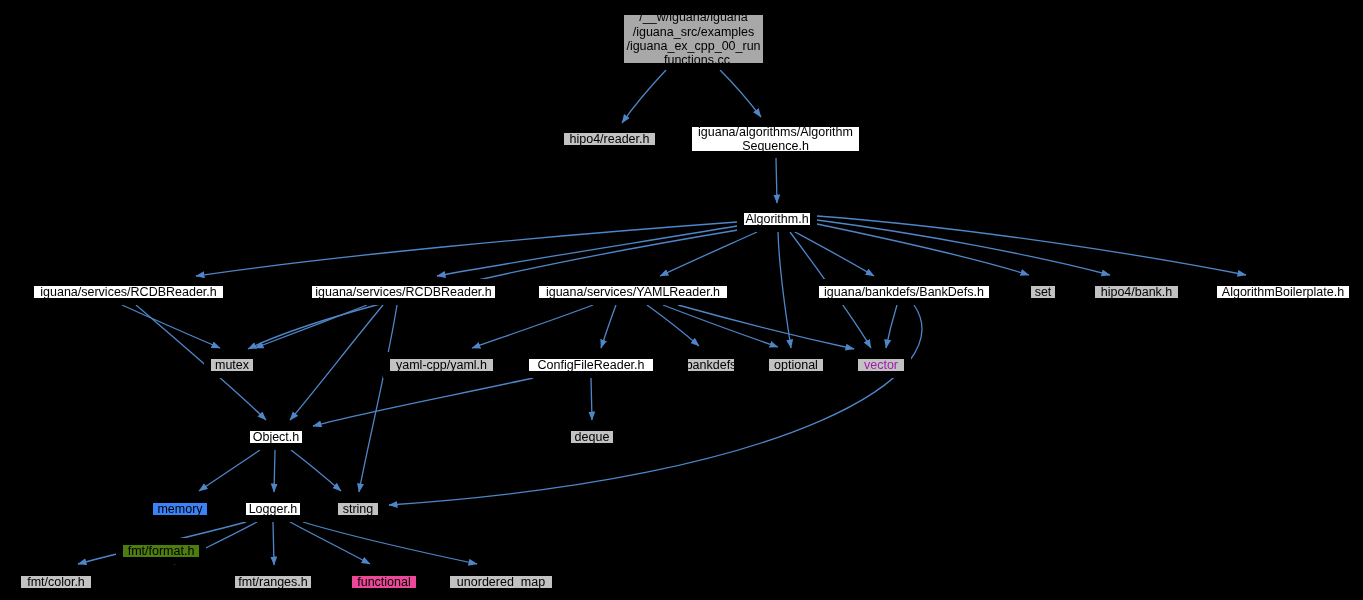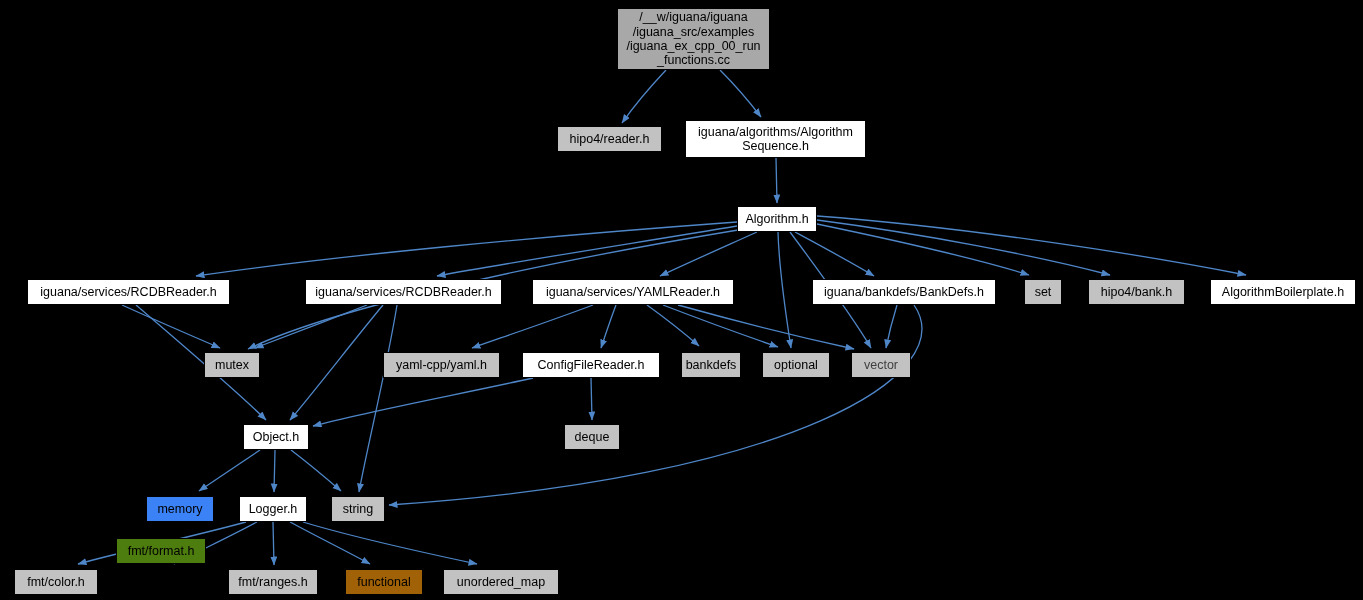--- a/index.html
+++ b/index.html
@@ -29,21 +29,21 @@
   .node {
     position: absolute;
     box-sizing: border-box;
     display: flex;
     align-items: center;
     justify-content: center;
     text-align: center;
     font-size: 12.5px;
     line-height: 1.15;
     color: #000;
-    border: 1px solid #a21caf;
+    border: 7px solid #a21caf;
     white-space: pre-line;
     padding: 0 2px;
   }
   .node.internal { cursor: pointer; }
 </style>
 </head>
 <body>
 
 <div id="canvas" style="background: rgb(0, 0, 0);">
 
@@ -107,28 +107,28 @@
   <div class="node internal" style="left: 812px; top: 279px; width: 184px; height: 26px; border-color: rgb(0, 0, 0); color: rgb(0, 0, 0); background: rgb(255, 255, 255);">iguana/bankdefs/BankDefs.h</div>
   <div class="node external" style="left: 1024px; top: 279px; width: 38px; height: 26px; border-color: rgb(0, 0, 0); color: rgb(0, 0, 0); background: rgb(194, 194, 194);">set</div>
   <div class="node external" style="left: 1088px; top: 279px; width: 97px; height: 26px; border-color: rgb(0, 0, 0); color: rgb(0, 0, 0); background: rgb(194, 194, 194);">hipo4/bank.h</div>
   <div class="node internal" style="left: 1210px; top: 279px; width: 146px; height: 26px; border-color: rgb(0, 0, 0); color: rgb(0, 0, 0); background: rgb(255, 255, 255);">AlgorithmBoilerplate.h</div>
 
   <div class="node external" style="left: 204px; top: 352px; width: 56px; height: 26px; border-color: rgb(0, 0, 0); color: rgb(0, 0, 0); background: rgb(194, 194, 194);">mutex</div>
   <div class="node external" style="left: 383px; top: 352px; width: 117px; height: 26px; border-color: rgb(0, 0, 0); color: rgb(0, 0, 0); background: rgb(194, 194, 194);">yaml-cpp/yaml.h</div>
   <div class="node internal" style="left: 522px; top: 352px; width: 138px; height: 26px; border-color: rgb(0, 0, 0); color: rgb(0, 0, 0); background: rgb(255, 255, 255);">ConfigFileReader.h</div>
   <div class="node external" style="left: 681px; top: 352px; width: 60px; height: 26px; border-color: rgb(0, 0, 0); color: rgb(0, 0, 0); background: rgb(194, 194, 194);">bankdefs</div>
   <div class="node external" style="left: 762px; top: 352px; width: 68px; height: 26px; border-color: rgb(0, 0, 0); color: rgb(0, 0, 0); background: rgb(194, 194, 194);">optional</div>
-  <div class="node external" style="left: 851px; top: 352px; width: 60px; height: 26px; border-color: rgb(0, 0, 0); color: #404040; background: rgb(194, 194, 194);">vector</div>
+  <div class="node external" style="left: 851px; top: 352px; width: 60px; height: 26px; border-color: rgb(0, 0, 0); color: #a21caf; background: rgb(194, 194, 194);">vector</div>
 
   <div class="node internal" style="left: 243px; top: 424px; width: 66px; height: 26px; border-color: rgb(0, 0, 0); color: rgb(0, 0, 0); background: rgb(255, 255, 255);">Object.h</div>
   <div class="node external" style="left: 564px; top: 424px; width: 56px; height: 26px; border-color: rgb(0, 0, 0); color: rgb(0, 0, 0); background: rgb(194, 194, 194);">deque</div>
 
   <div class="node external" style="left: 146px; top: 496px; width: 68px; height: 26px; border-color: rgb(0, 0, 0); color: rgb(0, 0, 0); background: #3b82f6;">memory</div>
   <div class="node internal" style="left: 239px; top: 496px; width: 68px; height: 26px; border-color: rgb(0, 0, 0); color: rgb(0, 0, 0); background: rgb(255, 255, 255);">Logger.h</div>
   <div class="node external" style="left: 331px; top: 496px; width: 54px; height: 26px; border-color: rgb(0, 0, 0); color: rgb(0, 0, 0); background: rgb(194, 194, 194);">string</div>
 
   <div class="node external" style="left: 14px; top: 569px; width: 84px; height: 26px; border-color: rgb(0, 0, 0); color: rgb(0, 0, 0); background: rgb(194, 194, 194);">fmt/color.h</div>
   <div class="node external" style="left: 116px; top: 538px; width: 90px; height: 26px; border-color: rgb(0, 0, 0); color: rgb(0, 0, 0); background: #4d7c0f;">fmt/format.h</div>
   <div class="node external" style="left: 228px; top: 569px; width: 90px; height: 26px; border-color: rgb(0, 0, 0); color: rgb(0, 0, 0); background: rgb(194, 194, 194);">fmt/ranges.h</div>
-  <div class="node external" style="left: 345px; top: 569px; width: 78px; height: 26px; border-color: rgb(0, 0, 0); color: rgb(0, 0, 0); background: #a16207;">functional</div>
+  <div class="node external" style="left: 345px; top: 569px; width: 78px; height: 26px; border-color: rgb(0, 0, 0); color: rgb(0, 0, 0); background: #ec4899;">functional</div>
   <div class="node external" style="left: 443px; top: 569px; width: 116px; height: 26px; border-color: rgb(0, 0, 0); color: rgb(0, 0, 0); background: rgb(194, 194, 194);">unordered_map</div>
 
 </div>
 
 </body></html>

